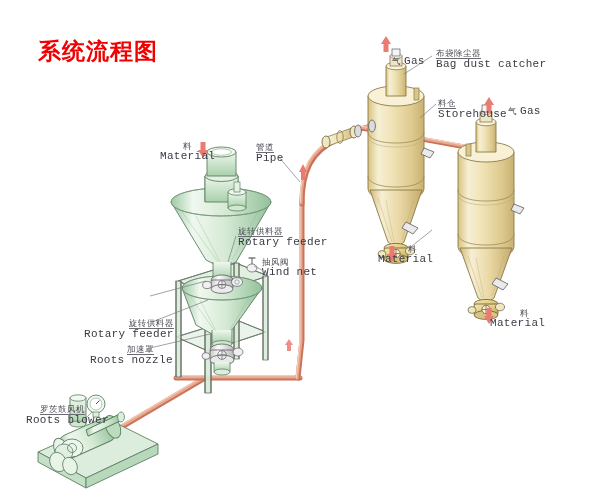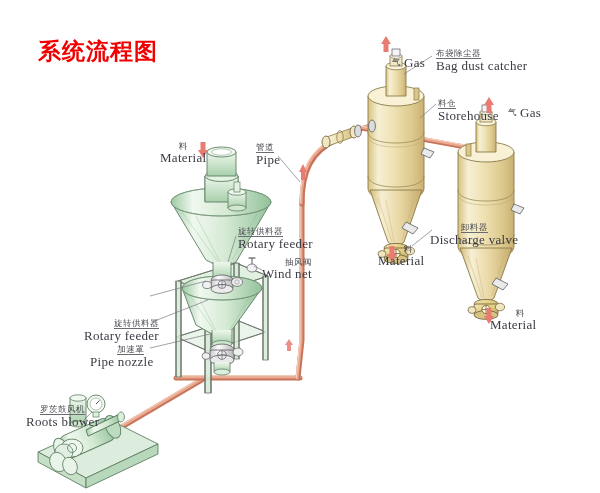--- a/index.html
+++ b/index.html
@@ -42,22 +42,22 @@
   }
   .lbl .cn {
     display: block;
     font-family: "DejaVu Sans", sans-serif;
     font-size: 8.5px;
     color: #4a4a52;
     letter-spacing: 0.5px;
   }
   .lbl .en {
     display: block;
-    font-family: Liberation Serif, serif;
-    font-size: 13px;
+    font-family: Liberation Mono, monospace;
+    font-size: 11px;
     color: #3a3a44;
     letter-spacing: 0.3px;
   }
   .lbl.center { text-align: center; }
   .lbl.center .cn, .lbl.center .en { text-align: center; }
   .lbl.rule .cn {
     border-bottom: 1px solid #6a6a72;
     padding-bottom: 0px;
     display: inline-block;
   }
@@ -453,44 +453,40 @@
   <div class="lbl rule" style="left:256px; top:136px;">
     <span class="cn">管道</span>
     <span class="en">Pipe</span>
   </div>
 
   <div class="lbl rule" style="left:238px; top:220px;">
     <span class="cn">旋转供料器</span>
     <span class="en">Rotary feeder</span>
   </div>
 
-  <div class="lbl center" style="left:430px; top:216px;">
-    <span class="cn rule-cn" style="border-bottom:1px solid #6a6a72; display:inline-block;">卸料器</span>
-    <span class="en">Discharge valve</span>
-  </div>
 
   <div class="lbl center" style="left:378px; top:245px;">
     <span class="cn" style="margin-left:14px;">料</span>
     <span class="en">Material</span>
   </div>
 
-  <div class="lbl" style="left:262px; top:258px;text-align:right;">
+  <div class="lbl" style="left:262px; top:258px;">
     <span class="cn">抽风阀</span>
     <span class="en">Wind net</span>
   </div>
 
 
   <div class="lbl rule" style="left:84px; top:312px; text-align:right;">
     <span class="cn" style="margin-left:16px;">旋转供料器</span>
     <span class="en">Rotary feeder</span>
   </div>
 
   <div class="lbl rule" style="left:90px; top:338px; text-align:center;">
     <span class="cn" style="margin-left:18px;">加速罩</span>
-    <span class="en">Pipe nozzle</span>
+    <span class="en">Roots nozzle</span>
   </div>
 
   <div class="lbl center" style="left:490px; top:309px;">
     <span class="cn" style="margin-left:14px;">料</span>
     <span class="en">Material</span>
   </div>
 
   <div class="lbl rule" style="left:26px; top:398px;">
     <span class="cn" style="margin-left:14px;">罗茨鼓风机</span>
     <span class="en">Roots blower</span>

